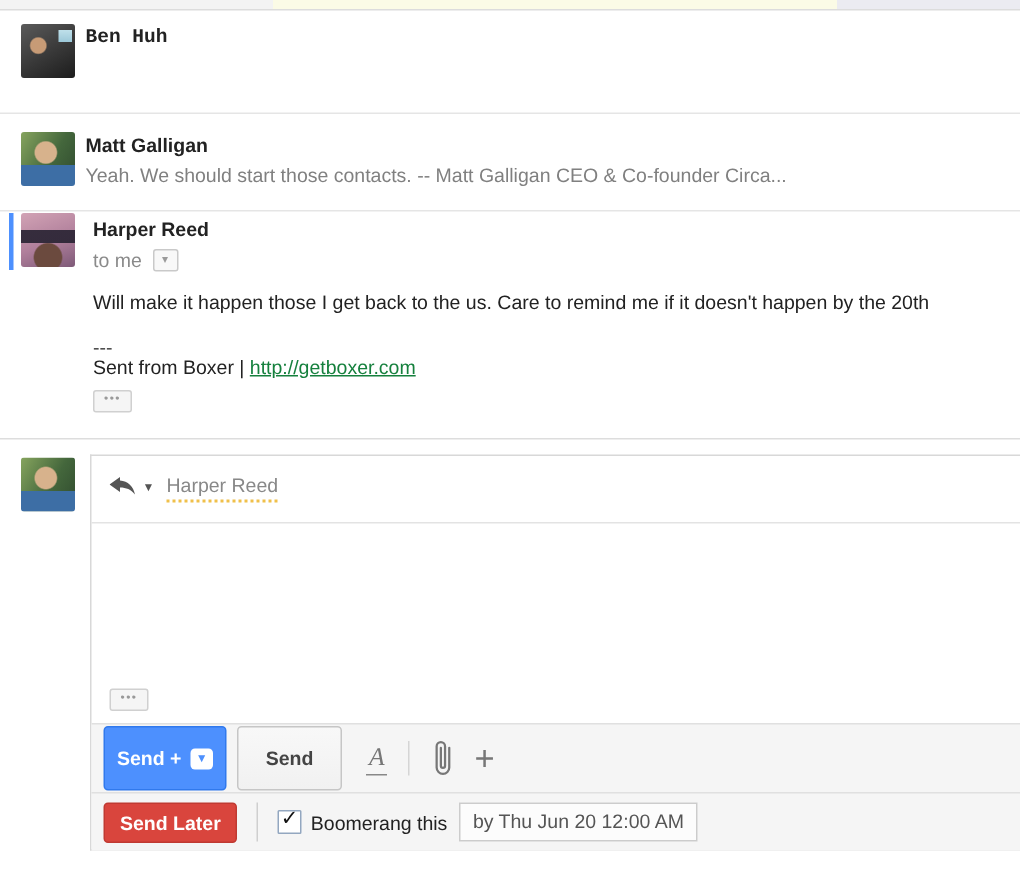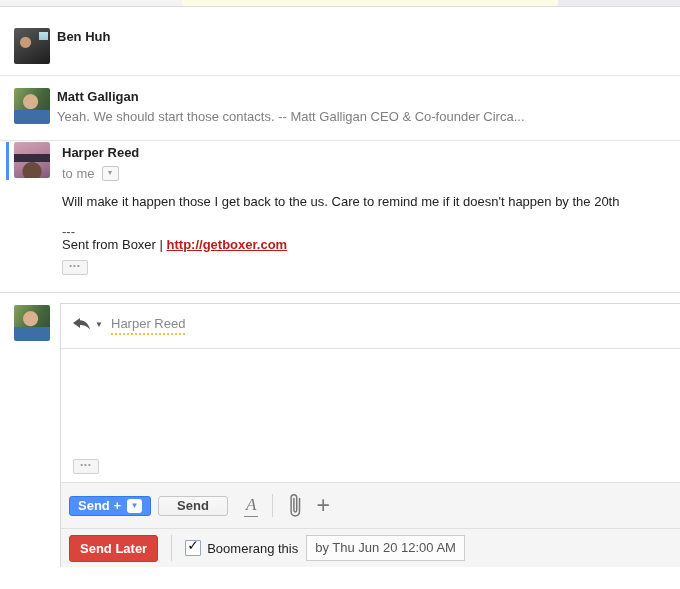--- a/index.html
+++ b/index.html
@@ -34,38 +34,38 @@
 
   
   .selbar{position:absolute;left:6px;top:1px;width:3px;height:38px;background:#4d90fe;}
   .exp-sender{position:absolute;left:62px;top:4px;font-weight:bold;}
   .to-line{position:absolute;left:62px;top:25px;color:#8a8a8a;display:flex;align-items:center;}
   .dd-btn{display:inline-block;margin-left:7px;width:15px;height:13px;border:1px solid #c9c9c9;border-radius:2px;
           background:#f8f8f8;color:#9a9a9a;font-size:8px;line-height:12px;text-align:center;cursor:pointer;}
   .exp-body{position:absolute;left:62px;top:53px;line-height:16px;}
   .sig-dashes{position:absolute;left:62px;top:83px;color:#444;}
   .sig-line{position:absolute;left:62px;top:96px;}
-  .sig-line a{color:#b91c1c;text-decoration:underline;cursor:pointer;font-weight:bold;}
+  .sig-line a{color:#15803d;text-decoration:underline;cursor:pointer;}
   .trim-btn{position:absolute;width:24px;height:13px;background:#f5f5f5;border:1px solid #d0d0d0;border-radius:2px;
             color:#999;font-size:8px;letter-spacing:1px;line-height:10px;text-align:center;cursor:pointer;}
 
   
   .compose-box{position:absolute;left:60px;top:303px;width:621px;height:264px;background:#fff;
                border:1px solid #d8d8d8;border-right:none;box-sizing:border-box;}
   .c-header{position:absolute;left:0;right:0;top:0;height:44px;border-bottom:1px solid #e3e3e3;}
   .reply-btn{position:absolute;left:12px;top:14px;display:flex;align-items:center;cursor:pointer;}
   .reply-caret{font-size:8px;color:#555;margin-left:5px;}
   .recipient{position:absolute;left:50px;top:12px;color:#888;border-bottom:2px dotted #f0c04a;padding-bottom:2px;cursor:pointer;}
   .c-body{position:absolute;left:12px;top:55px;right:12px;height:95px;line-height:16px;cursor:text;}
   .c-trim{left:12px;top:155px;}
   .e-trim{left:62px;top:119px;}
 
   .c-toolbar{position:absolute;left:0;right:0;top:178px;height:46px;background:#f5f5f5;border-top:1px solid #e0e0e0;
              display:flex;align-items:center;padding-left:8px;box-sizing:border-box;}
-  .btn{display:inline-flex;align-items:center;justify-content:center;height:20px;border-radius:3px;
+  .btn{display:inline-flex;align-items:center;justify-content:center;height:43px;border-radius:3px;
        font-weight:bold;font-size:13px;cursor:pointer;box-sizing:border-box;}
   .btn-sendplus{background:#4d90fe;border:1px solid #3079ed;color:#fff;padding:0 8px;margin-right:7px;}
   .bsend-icon{display:inline-flex;align-items:center;justify-content:center;width:15px;height:14px;margin-left:6px;
               background:#fff;border-radius:3px;color:#4d90fe;font-size:8px;}
   .btn-send{background:linear-gradient(#f8f8f8,#f1f1f1);border:1px solid #c6c6c6;color:#444;width:70px;margin-right:16px;}
   .fmt-a{font-family:"Liberation Serif","DejaVu Serif",serif;font-style:italic;font-size:17px;color:#777;
          border-bottom:1px solid #888;padding:0 2px 1px 2px;margin-right:14px;cursor:pointer;}
   .tdiv{width:1px;height:23px;background:#d5d5d5;margin-right:15px;}
   .clip{margin-right:13px;cursor:pointer;display:flex;align-items:center;}
   .plus{font-size:23px;font-weight:400;color:#777;cursor:pointer;line-height:23px;}
@@ -85,21 +85,21 @@
 <body>
 
 <div class="screen">
 
   <div class="top-strip">
     <div class="seg1"></div>
     <div class="seg2"></div>
     <div class="seg3"></div>
   </div>
 
-  <div class="msg-row" style="top:16px;height:65px;">
+  <div class="msg-row" style="top:4px;height:65px;font-family:Liberation Mono, monospace;">
     <div class="avatar av-ben" style="left:14px;top:12px;"></div>
     <div class="sender">Ben Huh</div>
   </div>
   <div class="sep" style="top:75px;"></div>
 
   <div class="msg-row" style="top:76px;height:64px;">
     <div class="avatar av-matt" style="left:14px;top:12px;"></div>
     <div class="sender">Matt Galligan</div>
     <div class="snippet">Yeah. We should start those contacts. -- Matt Galligan CEO &amp; Co-founder Circa...</div>
   </div>

